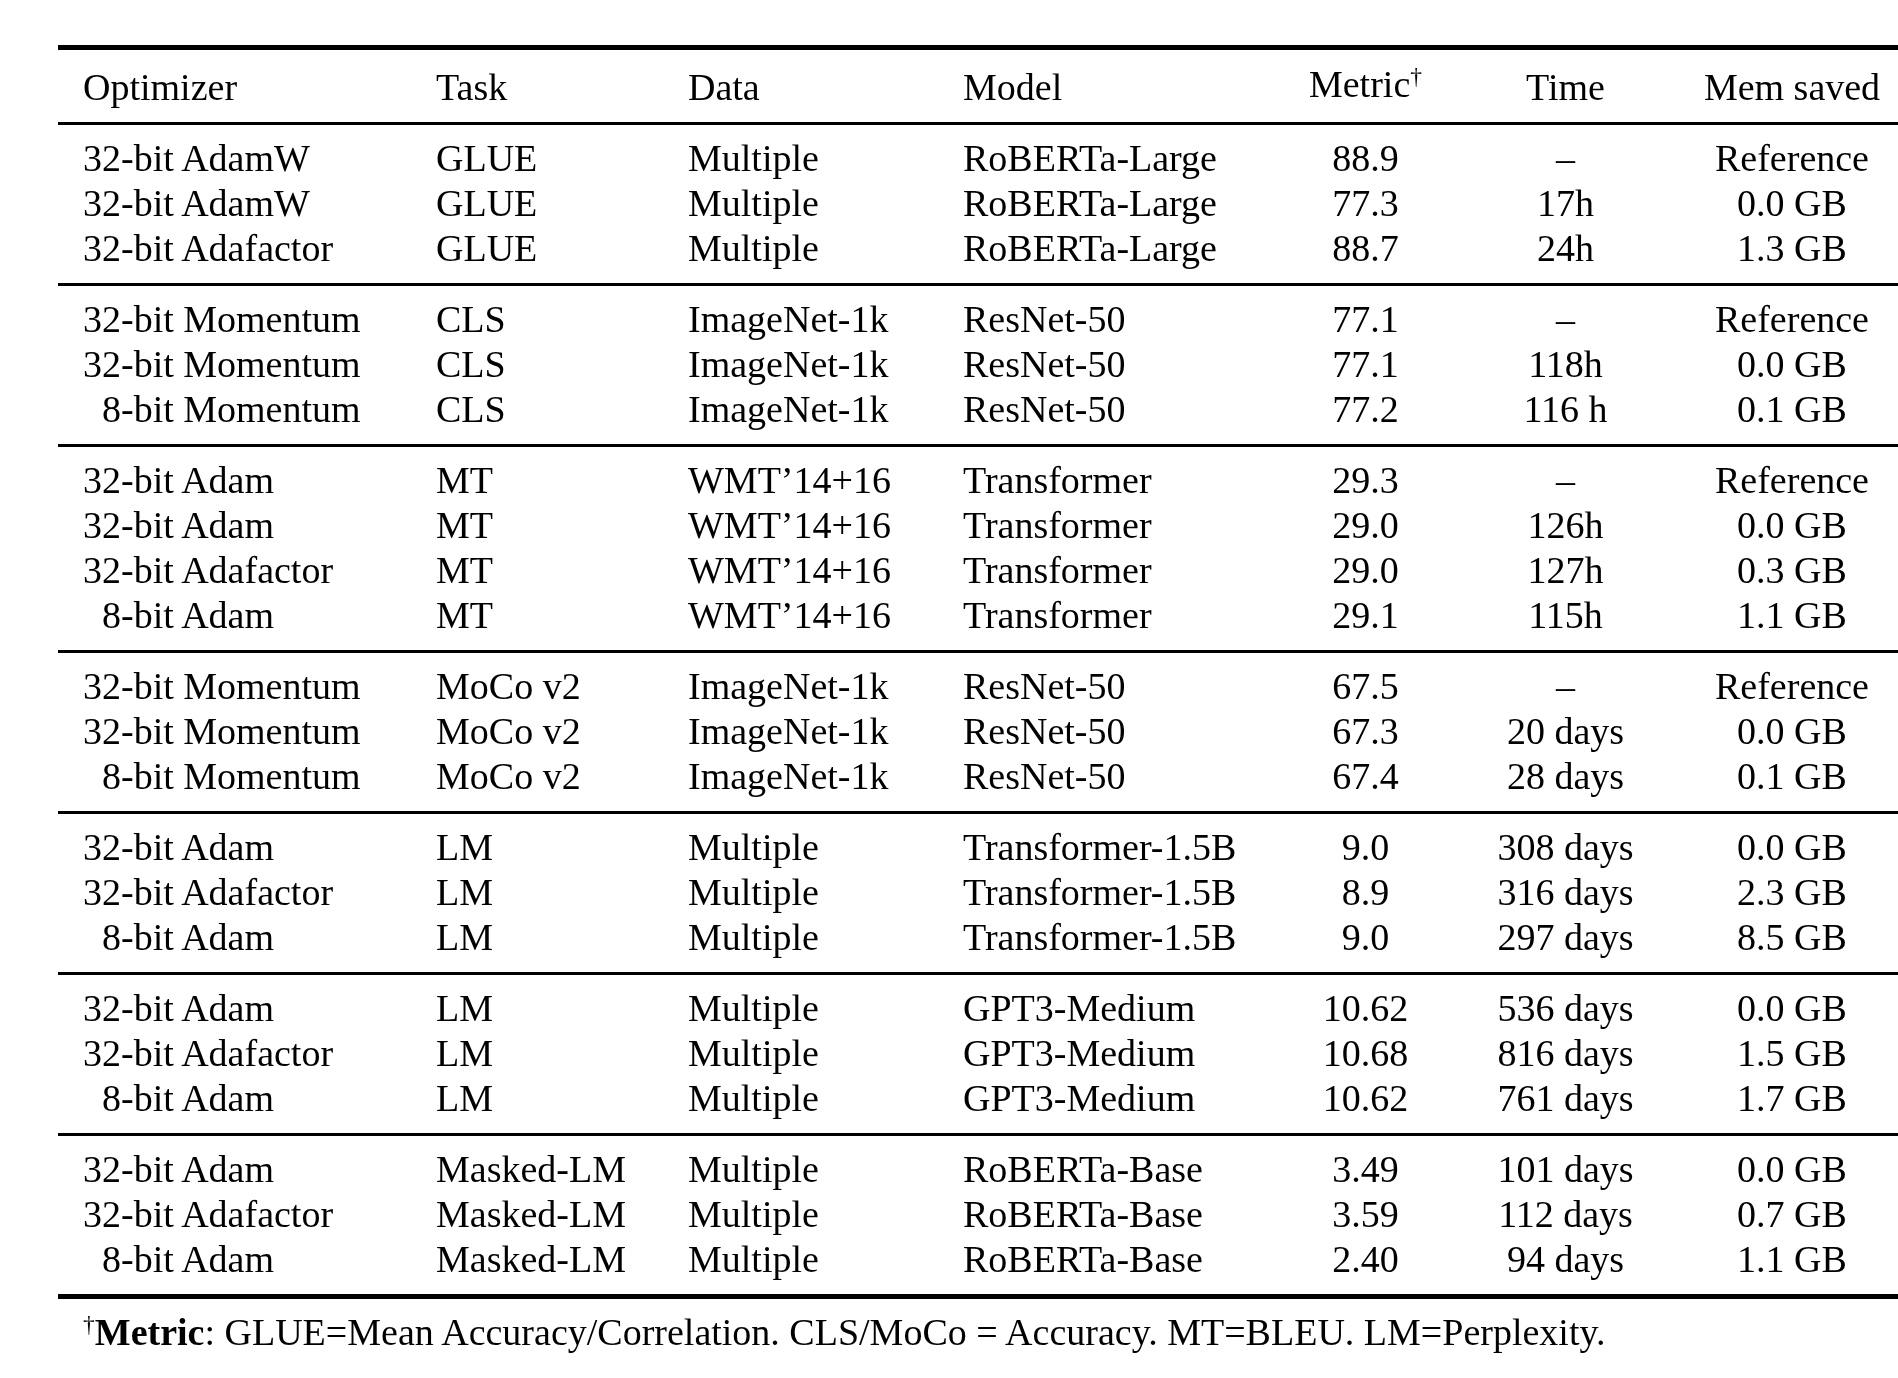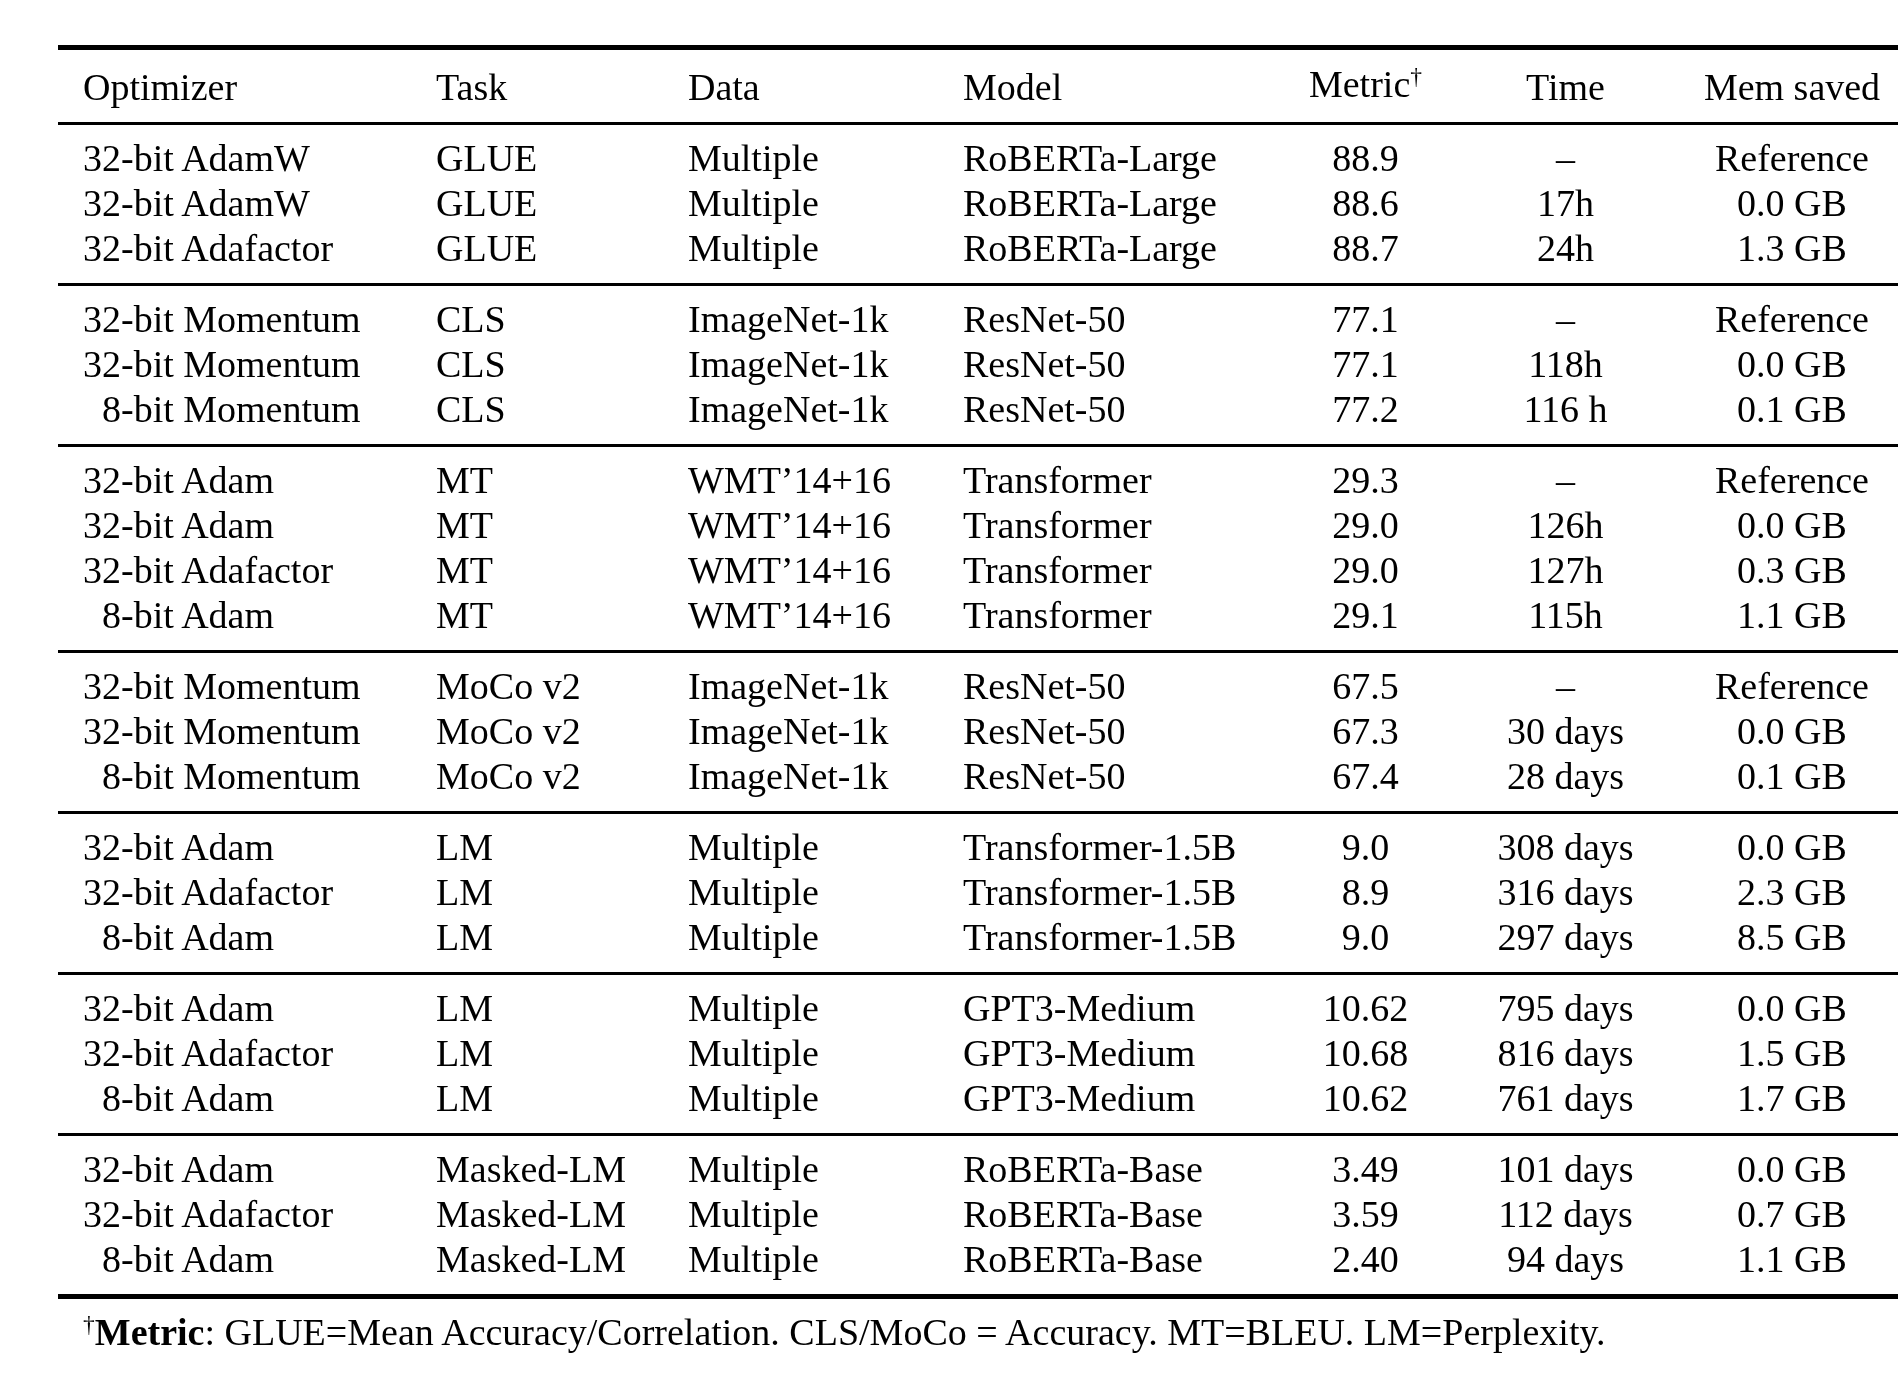--- a/index.html
+++ b/index.html
@@ -108,21 +108,21 @@
           <td class="c3 col-left">RoBERTa-Large</td>
           <td class="c4 col-center">88.9</td>
           <td class="c5 col-center">–</td>
           <td class="c6 col-center">Reference</td>
         </tr>
         <tr>
           <td class="c0 col-left">32-bit AdamW</td>
           <td class="c1 col-left">GLUE</td>
           <td class="c2 col-left">Multiple</td>
           <td class="c3 col-left">RoBERTa-Large</td>
-          <td class="c4 col-center">88.6</td>
+          <td class="c4 col-center">77.3</td>
           <td class="c5 col-center">17h</td>
           <td class="c6 col-center">0.0 GB</td>
         </tr>
         <tr>
           <td class="c0 col-left">32-bit Adafactor</td>
           <td class="c1 col-left">GLUE</td>
           <td class="c2 col-left">Multiple</td>
           <td class="c3 col-left">RoBERTa-Large</td>
           <td class="c4 col-center bold">88.7</td>
           <td class="c5 col-center">24h</td>
@@ -205,21 +205,21 @@
           <td class="c4 col-center">67.5</td>
           <td class="c5 col-center">–</td>
           <td class="c6 col-center">Reference</td>
         </tr>
         <tr>
           <td class="c0 col-left">32-bit Momentum</td>
           <td class="c1 col-left">MoCo v2</td>
           <td class="c2 col-left">ImageNet-1k</td>
           <td class="c3 col-left">ResNet-50</td>
           <td class="c4 col-center">67.3</td>
-          <td class="c5 col-center">30 days</td>
+          <td class="c5 col-center">20 days</td>
           <td class="c6 col-center">0.0 GB</td>
         </tr>
         <tr>
           <td class="c0 col-left indent8">8-bit Momentum</td>
           <td class="c1 col-left">MoCo v2</td>
           <td class="c2 col-left">ImageNet-1k</td>
           <td class="c3 col-left">ResNet-50</td>
           <td class="c4 col-center bold">67.4</td>
           <td class="c5 col-center bold">28 days</td>
           <td class="c6 col-center bold">0.1 GB</td>
@@ -254,21 +254,21 @@
           <td class="c6 col-center bold">8.5 GB</td>
         </tr>
       </tbody>
       <tbody>
         <tr>
           <td class="c0 col-left">32-bit Adam</td>
           <td class="c1 col-left">LM</td>
           <td class="c2 col-left">Multiple</td>
           <td class="c3 col-left">GPT3-Medium</td>
           <td class="c4 col-center">10.62</td>
-          <td class="c5 col-center">795 days</td>
+          <td class="c5 col-center">536 days</td>
           <td class="c6 col-center">0.0 GB</td>
         </tr>
         <tr>
           <td class="c0 col-left">32-bit Adafactor</td>
           <td class="c1 col-left">LM</td>
           <td class="c2 col-left">Multiple</td>
           <td class="c3 col-left">GPT3-Medium</td>
           <td class="c4 col-center">10.68</td>
           <td class="c5 col-center">816 days</td>
           <td class="c6 col-center">1.5 GB</td>

